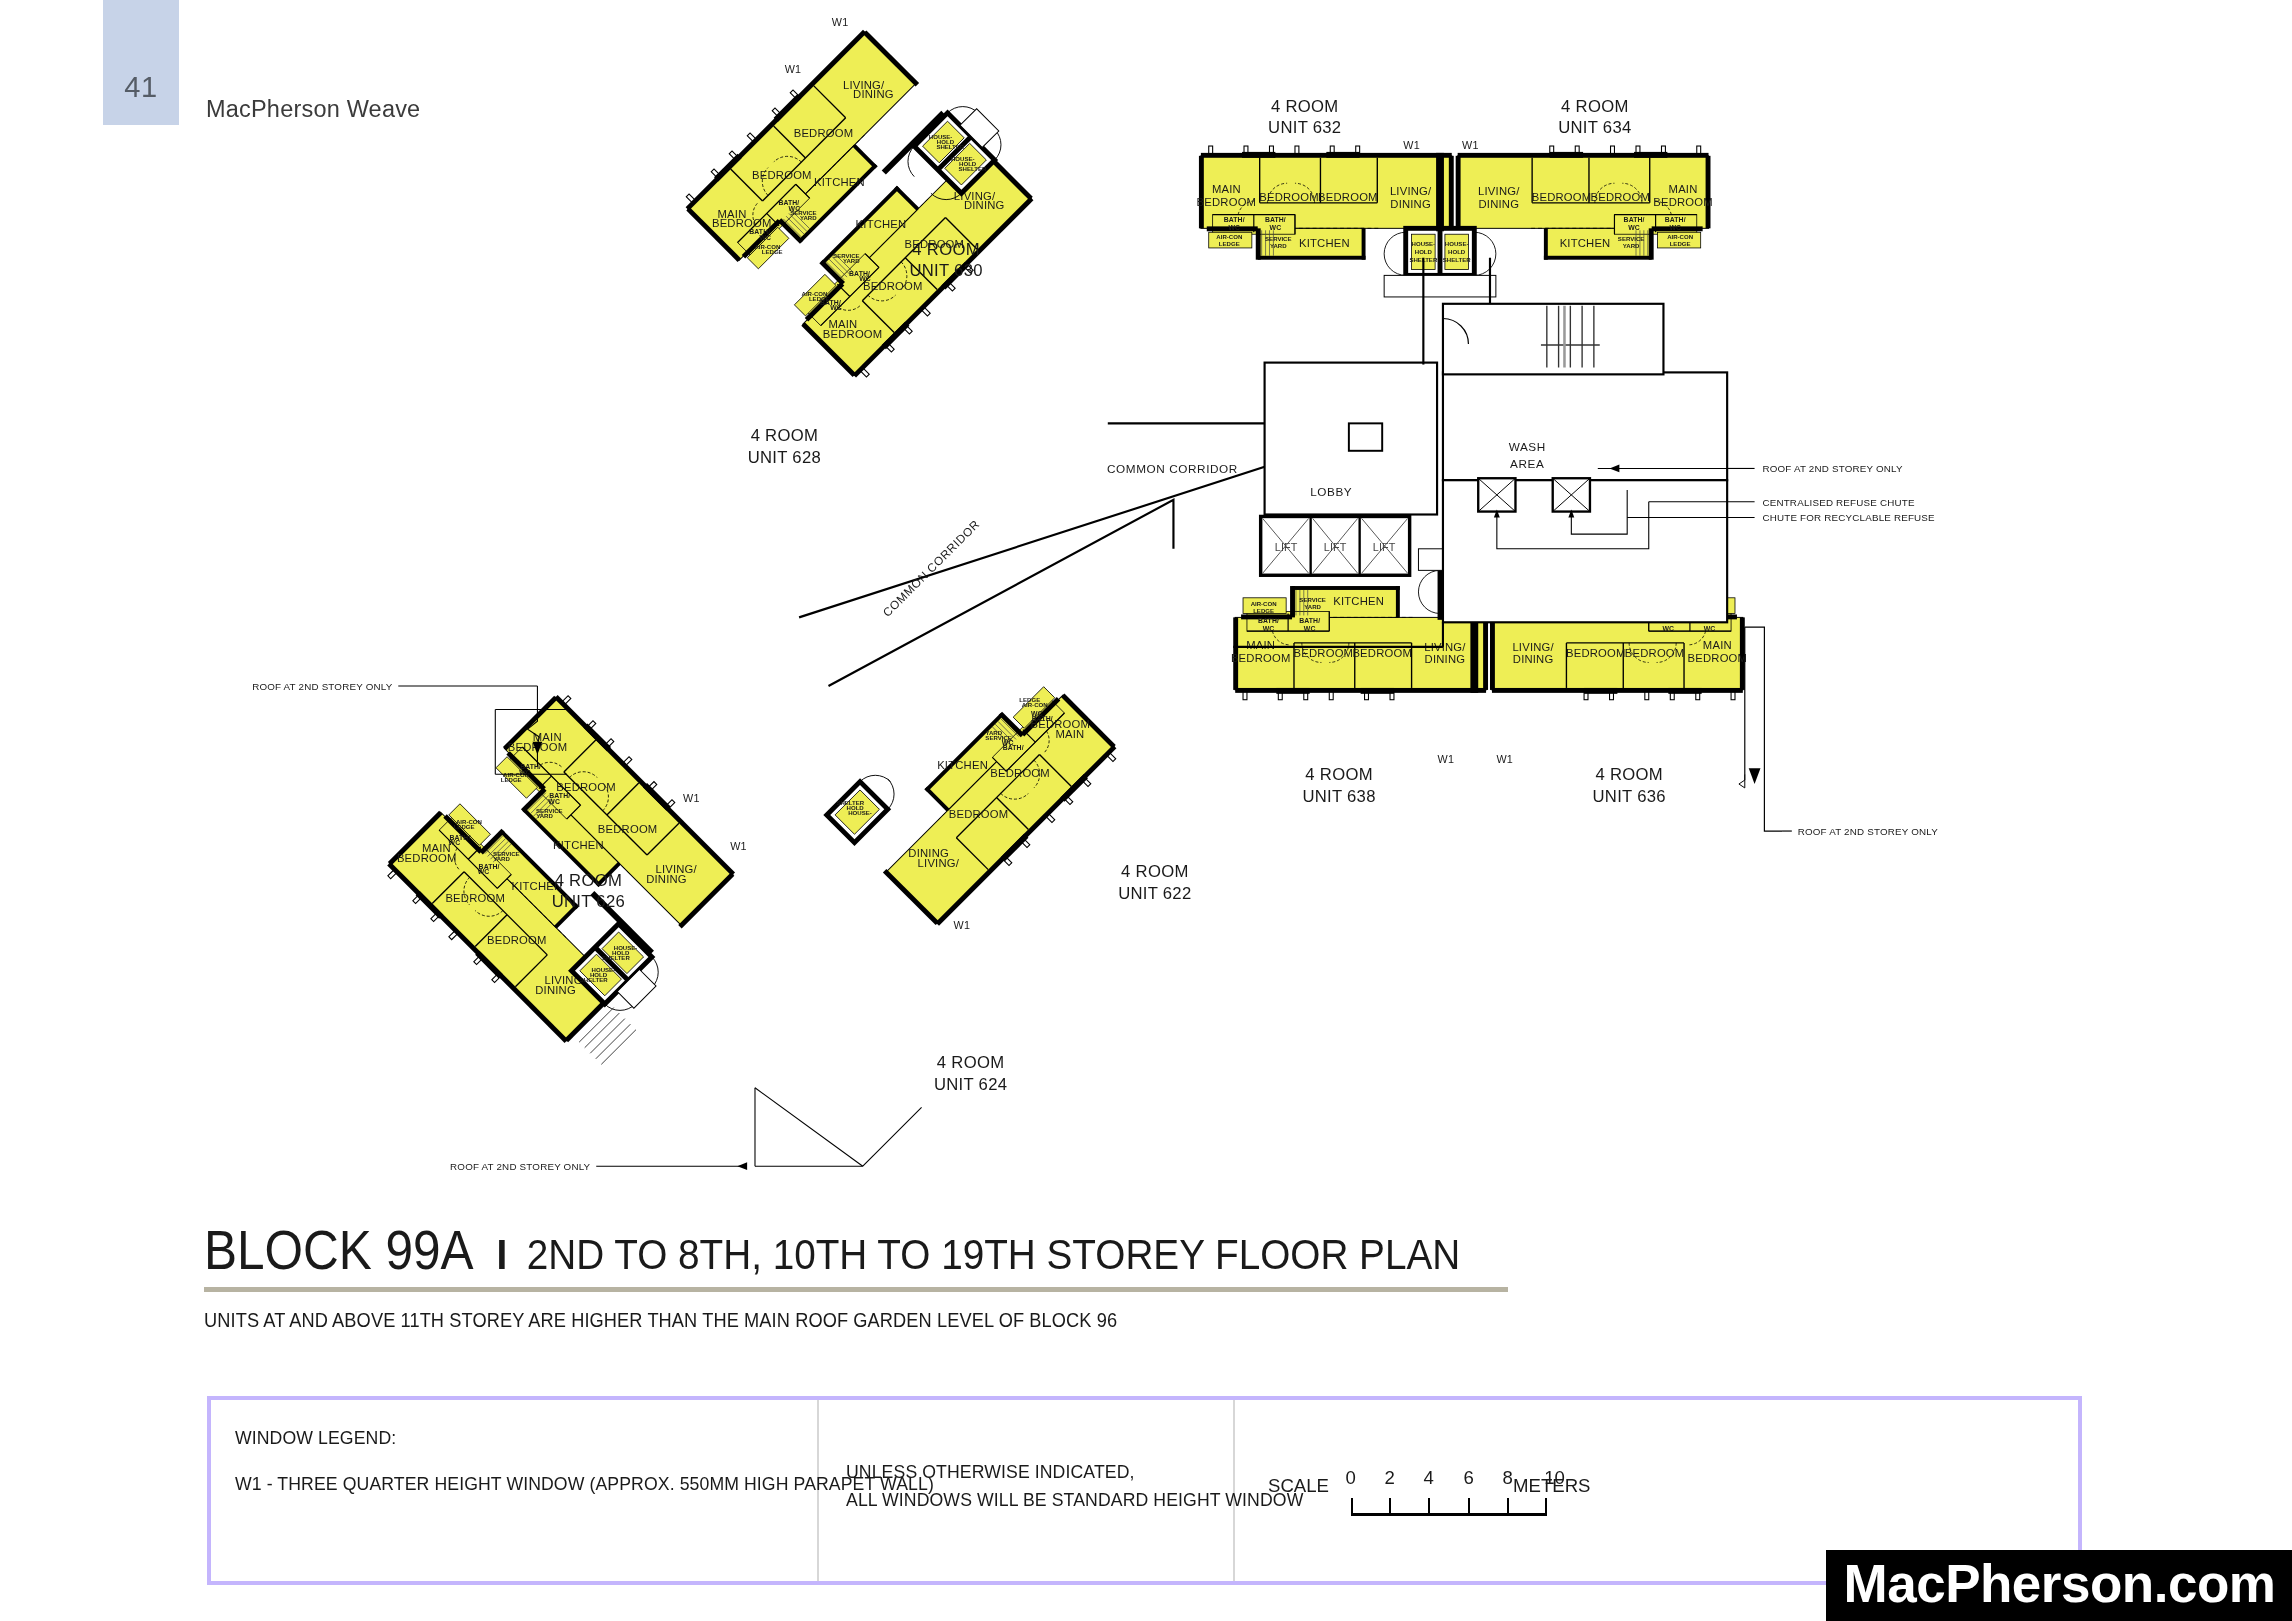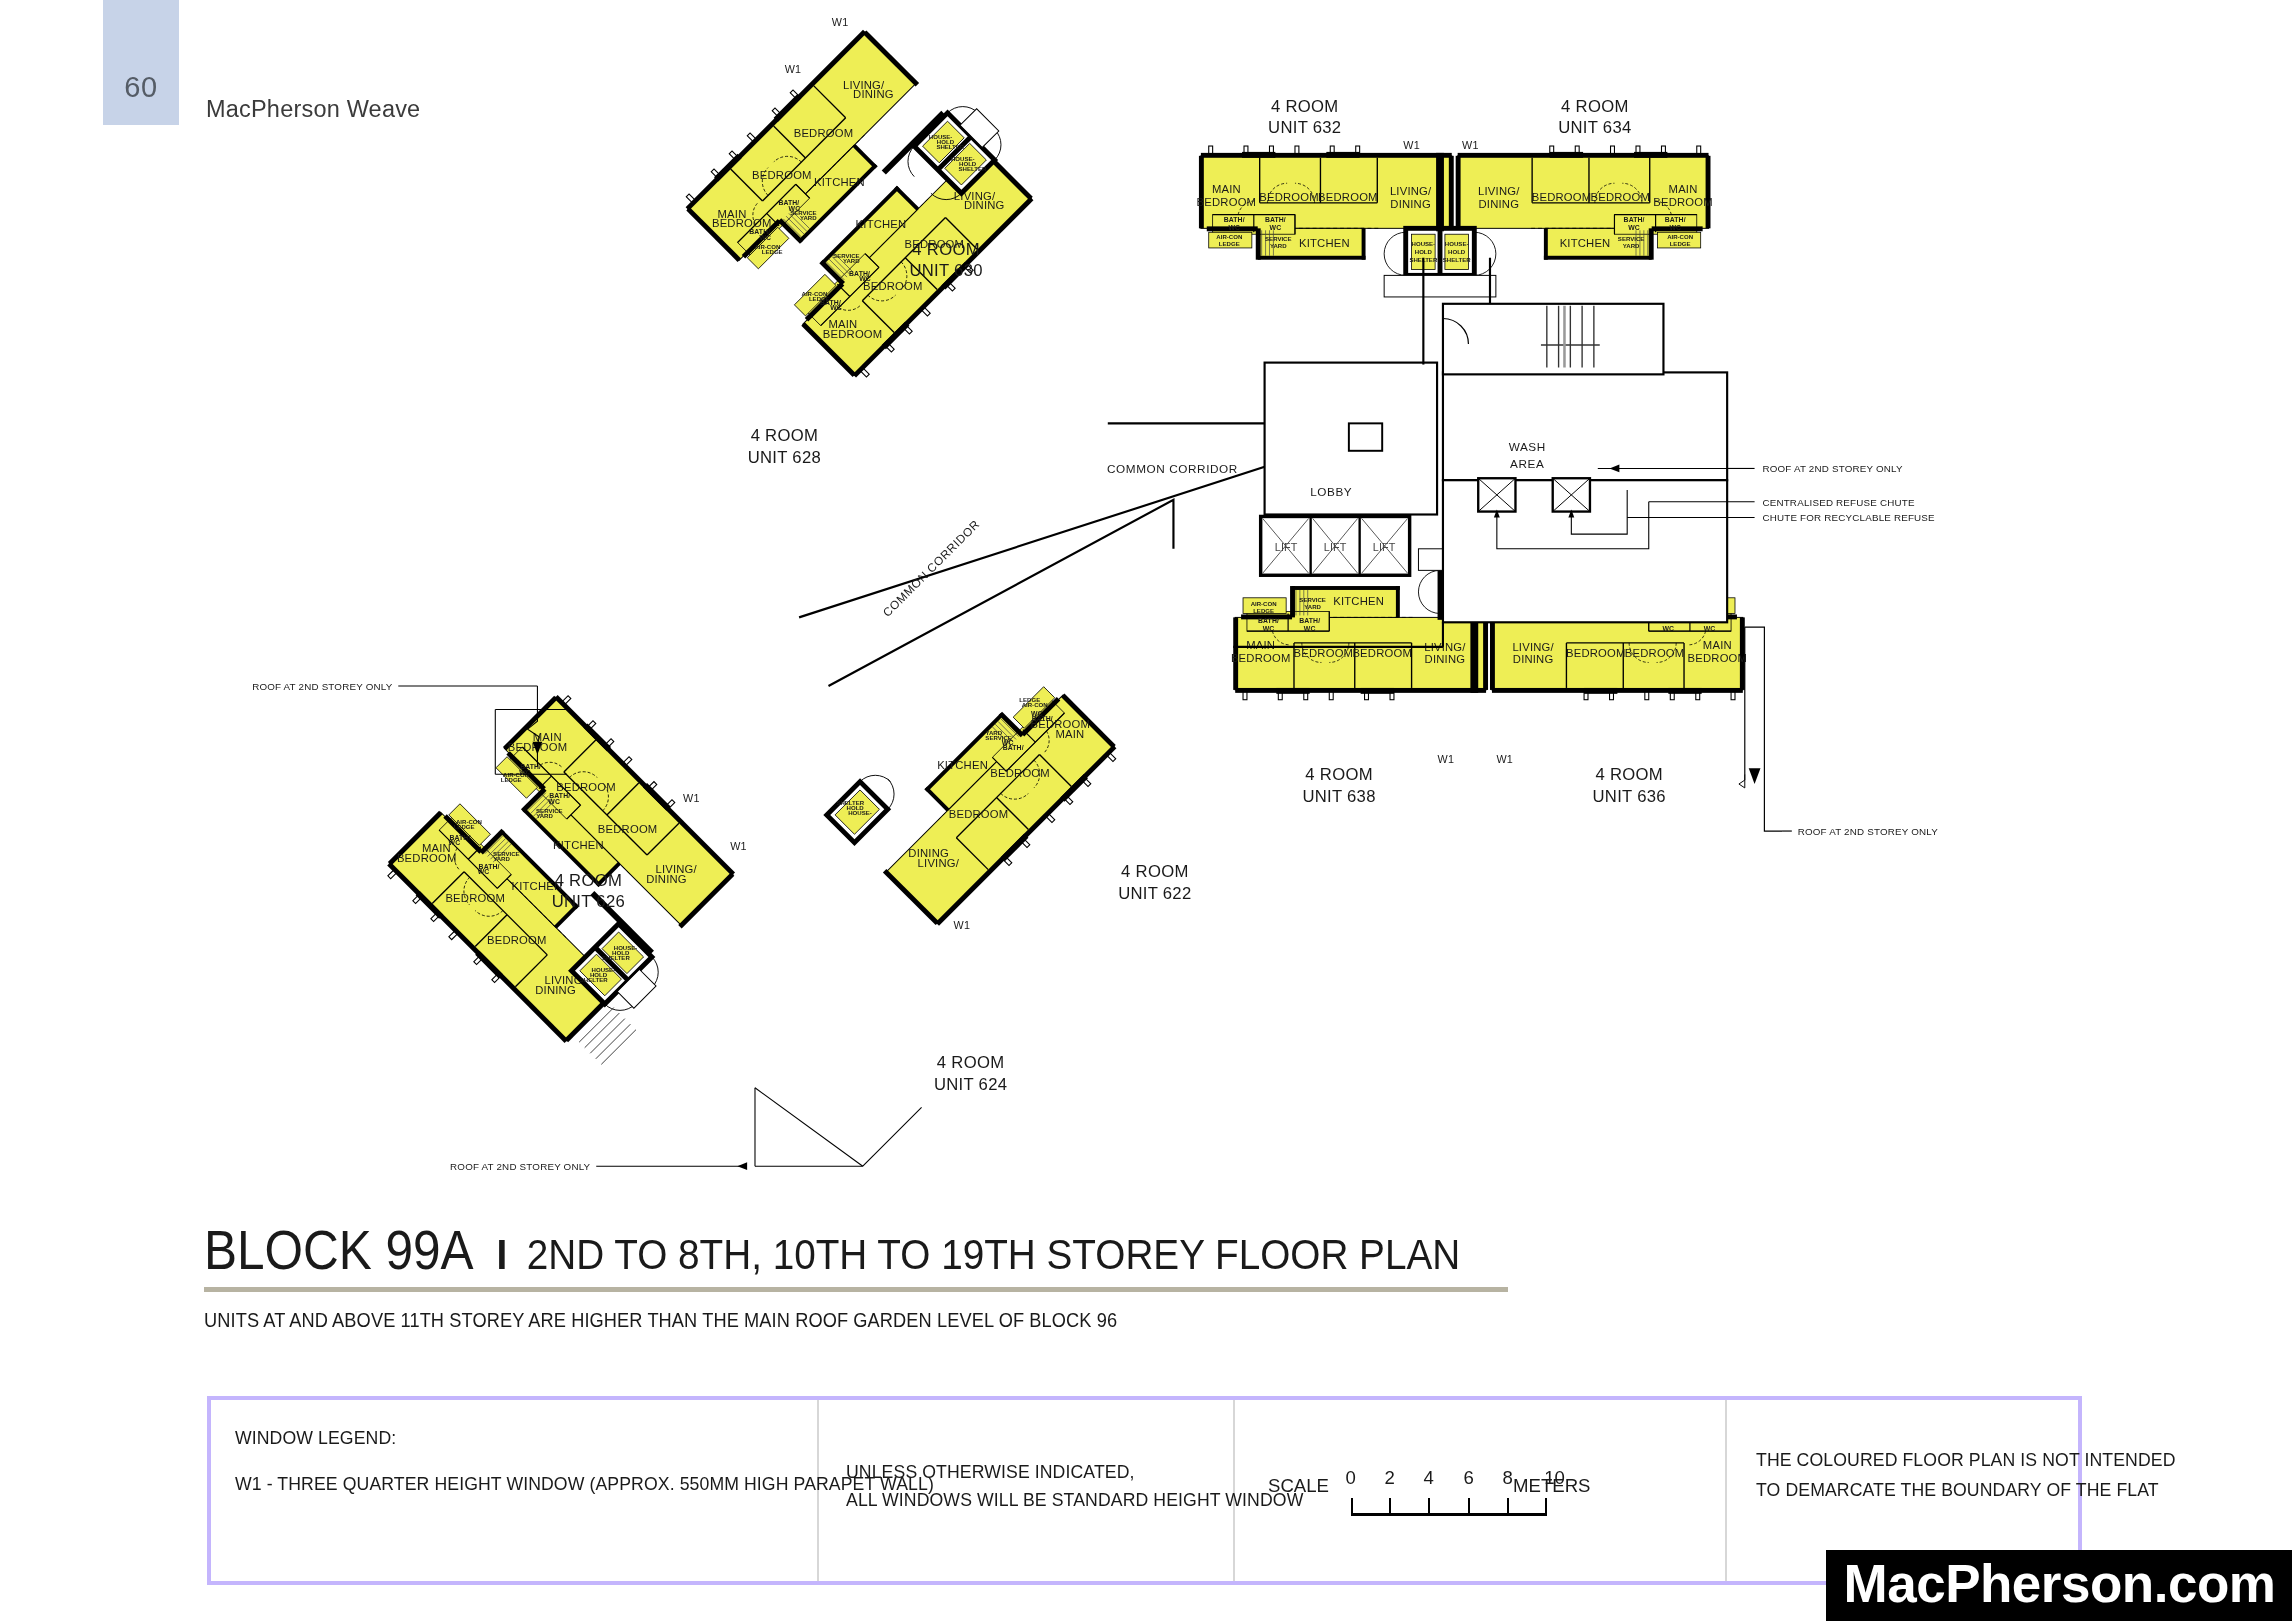--- a/index.html
+++ b/index.html
@@ -91,21 +91,21 @@
   .t-tiny{font-size:6.2px;font-weight:700;letter-spacing:0;}
   .t-anno{font-size:10px;letter-spacing:0.2px;}
   .t-core{font-size:12px;letter-spacing:0.6px;fill:#333;}
   .t-w1{font-size:11px;letter-spacing:0.2px;}
 </style>
 </head>
 <body>
 
 <div id="page-header">
   <div id="page-num-box"></div>
-  <div id="page-num">60</div>
+  <div id="page-num">41</div>
   <div id="project-name">MacPherson Weave</div>
 </div>
 
 <div id="plan-canvas">
 <svg id="plan-svg" width="2293" height="1225" viewBox="0 0 2339 1250" xmlns="http://www.w3.org/2000/svg">
   <defs>
 
     <g id="unit4room">
 
       <rect x="2" y="14" width="256" height="74" fill="#eeee55" stroke="#000" stroke-width="1"></rect>
@@ -629,23 +629,17 @@
           <div class="tick" style="left:77px"></div>
           <div class="tick" style="left:117px"></div>
           <div class="tick" style="left:156px"></div>
           <div class="tick" style="left:194px"></div>
         </div>
       </div>
       <div id="scale-units">METERS</div>
     </div>
   </div>
 
-  <div class="legend-cell" id="cell-note">
-    <div class="inner">
-      <div class="lg-line">THE COLOURED FLOOR PLAN IS NOT INTENDED</div>
-      <div class="lg-line">TO DEMARCATE THE BOUNDARY OF THE FLAT</div>
-    </div>
-  </div>
 
 </div>
 
 <div id="watermark">MacPherson.com</div>
 
 
 </body></html>

